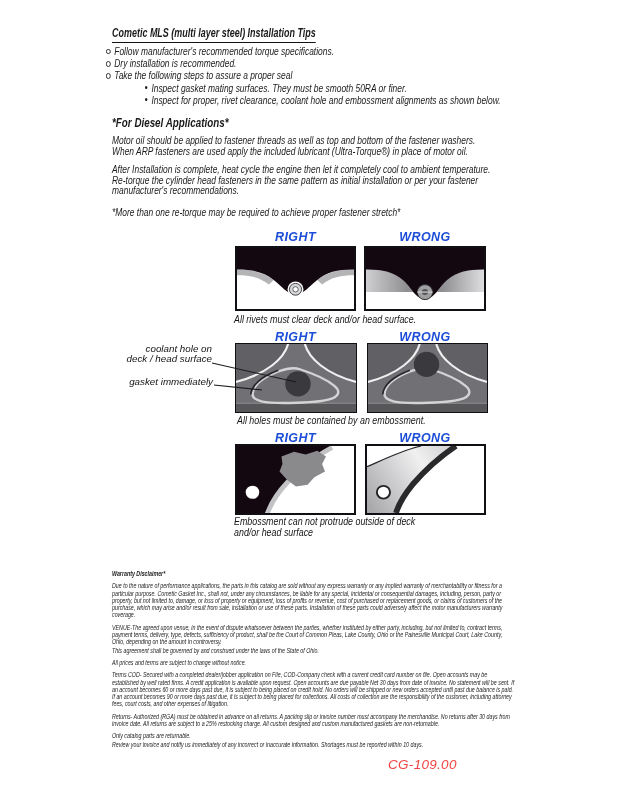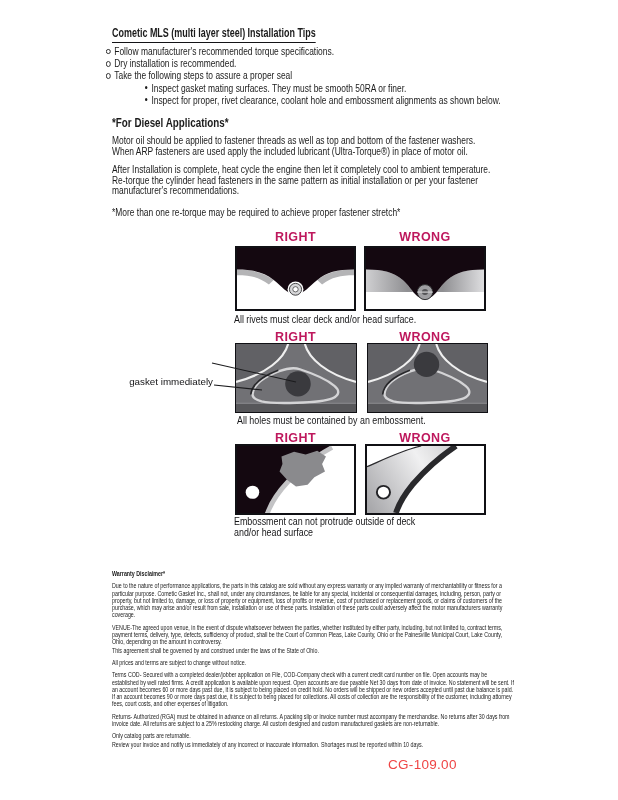--- a/index.html
+++ b/index.html
@@ -1,38 +1,38 @@
 <!DOCTYPE html>
 <html><head>
 <meta charset="utf-8">
 <style>
   html,body{margin:0;padding:0;background:#fff;}
   .page{position:relative;width:618px;height:800px;background:#ffffff;overflow:hidden;
-        font-family:"Liberation Sans","DejaVu Sans",sans-serif;color:#1b1b1b;}
+        font-family:"Liberation Sans","DejaVu Sans",sans-serif;color:#1b1b1b;font-style:italic;}
   .cx{transform:scaleX(0.78);transform-origin:0 0;}
 
   .title{position:absolute;left:112px;top:25px;font-size:13.4px;font-weight:bold;
          white-space:nowrap;border-bottom:1.7px solid #131316;padding-bottom:2px;
          transform:scaleX(0.67);transform-origin:0 0;}
 
   .bullets{position:absolute;left:106px;top:45px;width:680px;font-size:10.8px;line-height:12.2px;}
   .b-row{display:flex;align-items:flex-start;}
   .b-row.lvl2{padding-left:50px;}
   .b-icon{flex:0 0 auto;width:3.6px;height:3.6px;border-radius:50%;margin:3.8px 5px 0 0;}
   .lvl1 .b-icon{border:1px solid #1b1b1b;background:transparent;}
   .lvl2 .b-icon{background:#1b1b1b;border:none;width:3.2px;height:3.2px;margin-top:4.2px;}
   .b-text{white-space:nowrap;}
 
   .h-diesel{position:absolute;left:112px;top:116px;font-size:12.6px;font-weight:bold;white-space:nowrap;}
   .para{position:absolute;left:112px;width:488px;font-size:10.8px;line-height:10.6px;}
   .p1{top:135px;} .p2{top:164px;}
   .note{position:absolute;left:112px;top:206px;font-size:10.8px;white-space:nowrap;}
 
   .hdr-row{position:absolute;left:235px;width:251px;display:flex;justify-content:space-between;
-           font-size:12.5px;font-weight:700;letter-spacing:0.4px;color:#be185d;}
+           font-size:12.5px;font-weight:700;letter-spacing:0.4px;color:#1d4ed8;}
   .hdr-row span{display:block;text-align:center;}
   .hdr-row .hl{width:121px;} .hdr-row .hr{width:122px;}
   .r1h{top:230px;} .r2h{top:330px;} .r3h{top:431px;}
 
   .panel{position:absolute;border:2px solid #101014;box-sizing:border-box;background:#fff;}
   .panel svg{display:block;width:100%;height:100%;}
   .p1l{left:235px;top:246px;width:121px;height:65px;}
   .p1r{left:364px;top:246px;width:122px;height:65px;}
   .p2l{left:235px;top:343px;width:122px;height:70px;border-width:1.6px;}
   .p2r{left:367px;top:343px;width:121px;height:70px;border-width:1.6px;}
@@ -123,20 +123,24 @@
       <circle cx="61" cy="47" r="3.2" fill="#555558"></circle>
       <line x1="53" y1="47" x2="69" y2="47" stroke="#c9c9cb" stroke-width="1.4"></line>
     </svg>
   </div>
   <div class="caption cap1 cx">All rivets must clear deck and/or head surface.</div>
 
   <div class="hdr-row r2h">
     <span class="hl">RIGHT</span>
     <span class="hr">WRONG</span>
   </div>
+  <div class="callout co1">
+    <div>coolant hole on</div>
+    <div>deck / head surface</div>
+  </div>
   <div class="callout co2">gasket immediately</div>
   <div class="panel p2l">
     <svg viewBox="0 0 122 70" preserveAspectRatio="none">
       <rect width="122" height="70" fill="#717175"></rect>
       <path d="M0,0 H53 C49,15 31,31 0,39 Z" fill="#616165"></path>
       <path d="M122,0 H70 C74,15 92,31 122,39 Z" fill="#616165"></path>
       <path d="M53,0 C49,15 31,31 0,39" stroke="#efefef" stroke-width="2.2" fill="none"></path>
       <path d="M70,0 C74,15 92,31 122,39" stroke="#efefef" stroke-width="2.2" fill="none"></path>
       <rect y="61" width="122" height="9" fill="#57575a"></rect>
       <line x1="0" y1="61" x2="122" y2="61" stroke="#8e8e91" stroke-width="1"></line>

